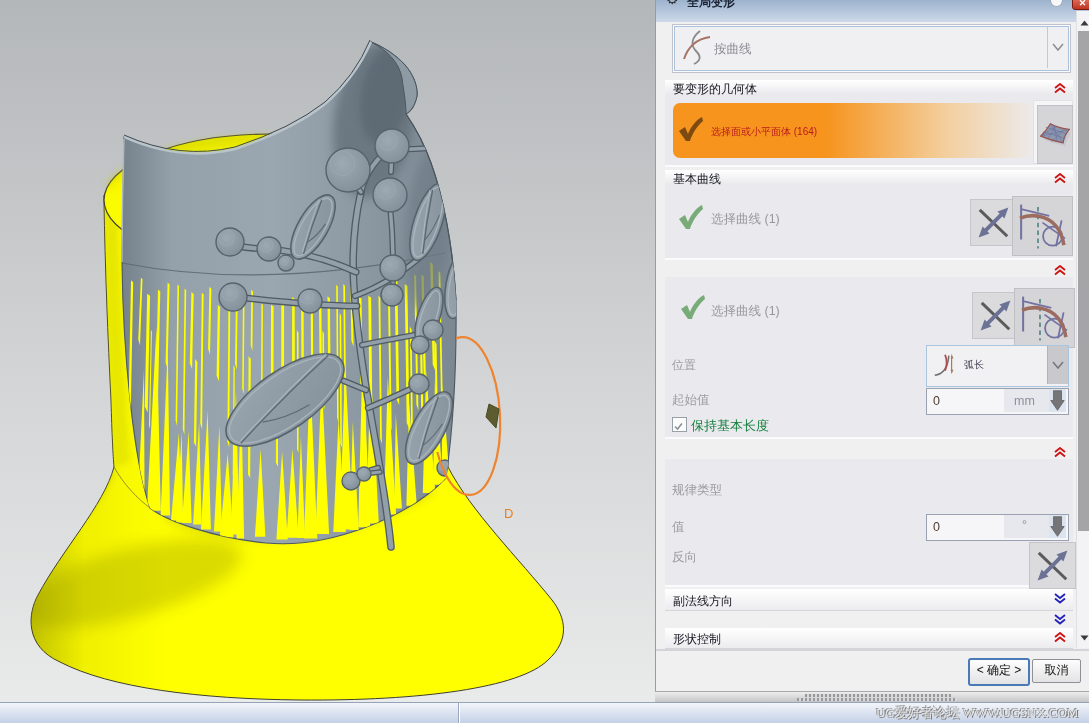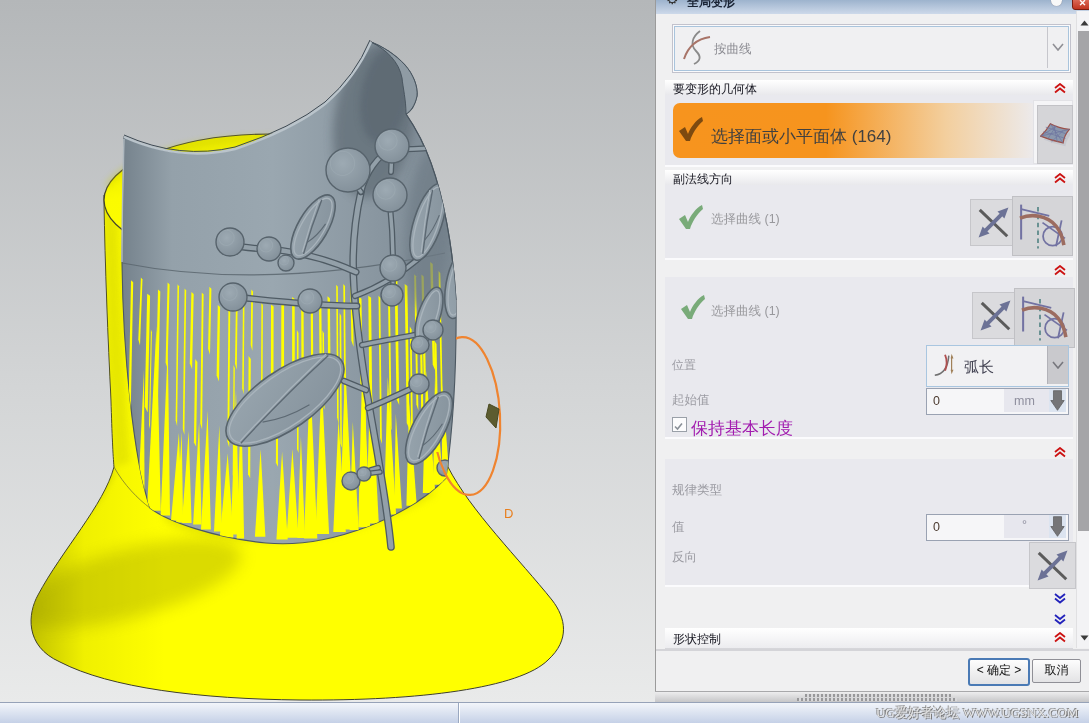--- a/index.html
+++ b/index.html
@@ -274,21 +274,21 @@
 <circle cx="445" cy="468" r="8" fill="url(#gBerry)" stroke="#57636c" stroke-width="1.4"></circle>
         <circle cx="443.0" cy="465.6" r="4.4" fill="none" stroke="#aab5bd" stroke-width="1.1" opacity="0.3"></circle>
 </g>
 <g clip-path="url(#clipManip)">
         <ellipse cx="466" cy="416" rx="34" ry="79" transform="rotate(-3 466 416)" fill="none" stroke="#ef8430" stroke-width="2.2"></ellipse>
       </g>
 <path d="M489,404 L499,409 L496,428 L486,417 Z" fill="#5c5c30" stroke="#494920" stroke-width="1"></path>
 <text x="504" y="518" font-size="13" fill="#e87f1e" font-family="Liberation Sans, sans-serif">D</text>
 </svg>
     <div style="position:absolute;left:655px;top:0;width:434px;height:703px;background:#f0f0f1;border-left:1px solid #9b9b9b">
-      <div style="position:absolute;left:0;top:0;width:434px;height:14px;background:linear-gradient(#9db3cd,#cdd9ea);overflow:hidden">
+      <div style="position:absolute;left:0;top:0;width:434px;height:22px;background:linear-gradient(#9db3cd,#cdd9ea);overflow:hidden">
         <div style="position:absolute;left:10px;top:-9px;font-size:14px;color:#333">⚙</div>
         <div style="position:absolute;left:31px;top:-6px;font-size:12px;font-weight:bold;color:#1a2435">全局变形</div>
         <div style="position:absolute;left:395px;top:-5px;width:11px;height:11px;border-radius:6px;background:#f8f8f8;box-shadow:0 0 1px #667"></div>
       </div>
       <div style="position:absolute;left:416px;top:-8px;width:19px;height:16px;background:linear-gradient(#ef9080,#c13520);border:1px solid #7c1d10;border-radius:3px;color:#fff;font-size:9px;text-align:center;line-height:21px;font-weight:bold">✕</div>
       <div style="position:absolute;left:420px;top:11px;width:14px;height:637px;background:#f3f3f5;border-left:1px solid #e0e0e2">
         <svg style="position:absolute;left:3px;top:9px" width="9" height="6" viewBox="0 0 9 6">
           <path d="M0.5,5.5 L4.5,0.5 L8.5,5.5" fill="#3a3a3a"></path>
         </svg>
         <div style="position:absolute;left:1px;top:20px;width:13px;height:500px;background:#a5a5a8"></div>
@@ -315,30 +315,30 @@
       </div>
       <svg style="position:absolute;left:398px;top:83px" width="12" height="11" viewBox="0 0 12 11">
         <path d="M1,5 L6,1 L11,5" fill="none" stroke="#cc1111" stroke-width="1.8"></path>
         <path d="M1,9.5 L6,5.5 L11,9.5" fill="none" stroke="#cc1111" stroke-width="1.8"></path>
       </svg>
       <div style="position:absolute;left:9px;top:95px;width:408px;height:70px;background:#e9e9ee;border-bottom:2px solid #fbfbfd"></div>
       <div style="position:absolute;left:17px;top:103px;width:364px;height:55px;border-radius:7px;background:linear-gradient(90deg,#f7941e 0%,#f6941e 42%,#f3cf9e 75%,#ecebee 100%)"></div>
       <svg style="position:absolute;left:21px;top:115px" width="27" height="28" viewBox="0 0 27 28">
         <path d="M2,16 L8,12 L11,19 C13,13 19,5 25,2 L26,6 C20,11 15,19 13,26 L9,26 Z" fill="#7d4a10"></path>
       </svg>
-      <div style="position:absolute;left:55px;top:125px;font-size:17px;color:#404040">选择面或小平面体 (164)</div>
+      <div style="position:absolute;left:55px;top:125px;font-size:10px;color:#b91c1c">选择面或小平面体 (164)</div>
       <div style="position:absolute;left:377px;top:100px;width:38px;height:62px;background:#f5f5f7;border:1px solid #e2e2e6">
         <div style="position:absolute;left:3px;top:4px;width:30px;height:53px;background:#d5d5d8;border:1px solid #c2c2c6;padding:2px"><svg width="100%" height="100%" viewBox="0 0 26 47" preserveAspectRatio="none">
             <path d="M3,28 Q8,24 11,17 Q18,21 28,22 Q23,27 22,34 Q12,32 3,28 Z" fill="#c5c8ce" opacity="0.9"></path>
             <path d="M0.5,25 Q5,21 9,14 Q16,18 25.5,19 Q21,24 20,31 Q10,29 0.5,25 Z" fill="#8b98ae" stroke="#9c5048" stroke-width="1.1"></path>
             <path d="M0.5,25 L25.5,19 M9,14 L20,31 M3,21 L22,27 M14,16 L7,27 M5,17 L23,23 M12,15 L15,30 M1,25 L14,16 M10,30 L20,20" stroke="#6c74a0" stroke-width="0.6" fill="none"></path>
           </svg></div>
       </div>
       <div style="position:absolute;left:9px;top:170px;width:408px;height:15px;background:linear-gradient(#ffffff,#e9e9ec);border-bottom:1px solid #d6d6da">
-        <div style="position:absolute;left:8px;top:1px;font-size:12px;color:#15151f">副法线方向</div>
+        <div style="position:absolute;left:8px;top:1px;font-size:12px;color:#15151f">基本曲线</div>
       </div>
       <svg style="position:absolute;left:398px;top:173px" width="12" height="11" viewBox="0 0 12 11">
         <path d="M1,5 L6,1 L11,5" fill="none" stroke="#cc1111" stroke-width="1.8"></path>
         <path d="M1,9.5 L6,5.5 L11,9.5" fill="none" stroke="#cc1111" stroke-width="1.8"></path>
       </svg>
       <div style="position:absolute;left:9px;top:185px;width:408px;height:73px;background:#e9e9ee;border-bottom:2px solid #fbfbfd"></div>
       <svg style="position:absolute;left:21px;top:203px" width="27" height="28" viewBox="0 0 27 28">
         <path d="M2,16 L8,12 L11,19 C13,13 19,5 25,2 L26,6 C20,11 15,19 13,26 L9,26 Z" fill="#79ab79"></path>
       </svg>
       <div style="position:absolute;left:55px;top:211px;font-size:12.5px;color:#98989c">选择曲线 (1)</div>
@@ -383,41 +383,41 @@
         </svg></div>
       <div style="position:absolute;left:16px;top:357px;font-size:12px;color:#9b9ba2">位置</div>
       <div style="position:absolute;left:270px;top:345px;width:141px;height:40px;background:#f1f1f3;border:1px solid #a9c6e0">
         <div style="position:absolute;left:5px;top:5px;width:28px;height:28px"><svg width="100%" height="100%" viewBox="0 0 30 30">
             <path d="M3,26 C12,25 17,18 18,5" stroke="#707070" stroke-width="1.6" fill="none"></path>
             <path d="M14,4 C16,9 16,16 14,21" stroke="#b05050" stroke-width="2" fill="none"></path>
             <path d="M20,8 L21,3 L23,8 Z" fill="#a08058"></path>
             <path d="M20,20 L21,25 L23,20 Z" fill="#a08058"></path>
             <path d="M21,7 L21,21" stroke="#a08058" stroke-width="1.3" fill="none"></path>
           </svg></div>
-        <div style="position:absolute;left:37px;top:12px;font-size:15px;color:#414151">弧长</div>
+        <div style="position:absolute;left:37px;top:12px;font-size:10px;color:#414151">弧长</div>
         <div style="position:absolute;right:0;top:0;width:20px;height:38px;background:#c9c9cd;border-left:1px solid #b2b2b8">
           <svg style="position:absolute;left:4px;top:15px" width="12" height="8" viewBox="0 0 12 8">
             <path d="M1,1 L6,7 L11,1" fill="none" stroke="#77777d" stroke-width="1.6"></path>
           </svg>
         </div>
       </div>
       <div style="position:absolute;left:16px;top:392px;font-size:12.5px;color:#9b9ba2">起始值</div>
       <div style="position:absolute;left:270px;top:388px;width:141px;height:25px;background:#f6f6f8;border:1px solid #9aa2b2">
         <div style="position:absolute;left:6px;top:5px;font-size:12.5px;color:#4c3b30">0</div>
         <div style="position:absolute;left:77px;top:0;width:45px;height:23px;background:#e7e7ee">
           <div style="position:absolute;left:10px;top:5px;font-size:12.5px;color:#8f8f9e">mm</div>
         </div>
         <div style="position:absolute;left:122px;top:0;width:17px;height:23px;background:#dce4f0"><svg width="100%" height="100%" viewBox="0 0 19 24">
             <path d="M5,1 L14,1 L14,12 L17,12 L9.5,23 L2,12 L5,12 Z" fill="#757577" stroke="#59595b" stroke-width="0.8"></path>
           </svg></div>
       </div>
       <div style="position:absolute;left:16px;top:417px;width:13px;height:13px;background:#fcfcfd;border:1px solid #9aa0a8"><svg width="11" height="11" viewBox="0 0 11 11">
           <path d="M2,5.5 L4.5,8 L9,2.5" fill="none" stroke="#8a9098" stroke-width="1.6"></path>
         </svg></div>
-      <div style="position:absolute;left:35px;top:417px;font-size:17px;color:#a21caf">保持基本长度</div>
+      <div style="position:absolute;left:35px;top:417px;font-size:13px;color:#15803d">保持基本长度</div>
       <svg style="position:absolute;left:398px;top:447px" width="12" height="11" viewBox="0 0 12 11">
         <path d="M1,5 L6,1 L11,5" fill="none" stroke="#cc1111" stroke-width="1.8"></path>
         <path d="M1,9.5 L6,5.5 L11,9.5" fill="none" stroke="#cc1111" stroke-width="1.8"></path>
       </svg>
       <div style="position:absolute;left:9px;top:459px;width:408px;height:126px;background:#e9e9ee;border-bottom:2px solid #fbfbfd"></div>
       <div style="position:absolute;left:16px;top:482px;font-size:12.5px;color:#9b9ba2">规律类型</div>
       <div style="position:absolute;left:16px;top:519px;font-size:12.5px;color:#9b9ba2">值</div>
       <div style="position:absolute;left:270px;top:514px;width:141px;height:25px;background:#f6f6f8;border:1px solid #9aa2b2">
         <div style="position:absolute;left:6px;top:5px;font-size:12.5px;color:#4c3b30">0</div>
         <div style="position:absolute;left:77px;top:0;width:45px;height:23px;background:#e7e7ee">
@@ -427,20 +427,23 @@
             <path d="M5,1 L14,1 L14,12 L17,12 L9.5,23 L2,12 L5,12 Z" fill="#757577" stroke="#59595b" stroke-width="0.8"></path>
           </svg></div>
       </div>
       <div style="position:absolute;left:16px;top:549px;font-size:12.5px;color:#9b9ba2">反向</div>
       <div style="position:absolute;left:373px;top:542px;width:39px;height:39px;background:#dbdbde;border:1px solid #c6c6ca;padding:3px"><svg width="100%" height="100%" viewBox="0 0 34 34">
           <path d="M5,6 L29,29" stroke="#5b5b5b" stroke-width="2.6" fill="none"></path>
           <path d="M8,26 L26,8" stroke="#6c7296" stroke-width="3.4" fill="none"></path>
           <path d="M4,30 L7.5,20.5 L13.5,26.5 Z" fill="#6c7296"></path>
           <path d="M30,4 L26.5,13.5 L20.5,7.5 Z" fill="#6c7296"></path>
         </svg></div>
+      <div style="position:absolute;left:9px;top:589px;width:408px;height:21px;background:linear-gradient(#ffffff,#ececef);border-bottom:1px solid #d6d6da">
+        <div style="position:absolute;left:8px;top:4px;font-size:12px;color:#15151f">副法线方向</div>
+      </div>
       <svg style="position:absolute;left:398px;top:593px" width="12" height="11" viewBox="0 0 12 11">
         <path d="M1,1 L6,5 L11,1" fill="none" stroke="#2222bb" stroke-width="1.8"></path>
         <path d="M1,5.5 L6,9.5 L11,5.5" fill="none" stroke="#2222bb" stroke-width="1.8"></path>
       </svg>
       <svg style="position:absolute;left:398px;top:614px" width="12" height="11" viewBox="0 0 12 11">
         <path d="M1,1 L6,5 L11,1" fill="none" stroke="#2222bb" stroke-width="1.8"></path>
         <path d="M1,5.5 L6,9.5 L11,5.5" fill="none" stroke="#2222bb" stroke-width="1.8"></path>
       </svg>
       <div style="position:absolute;left:9px;top:628px;width:408px;height:20px;background:linear-gradient(#ffffff,#ececef);border-bottom:1px solid #d6d6da">
         <div style="position:absolute;left:8px;top:3px;font-size:12px;color:#15151f">形状控制</div>

